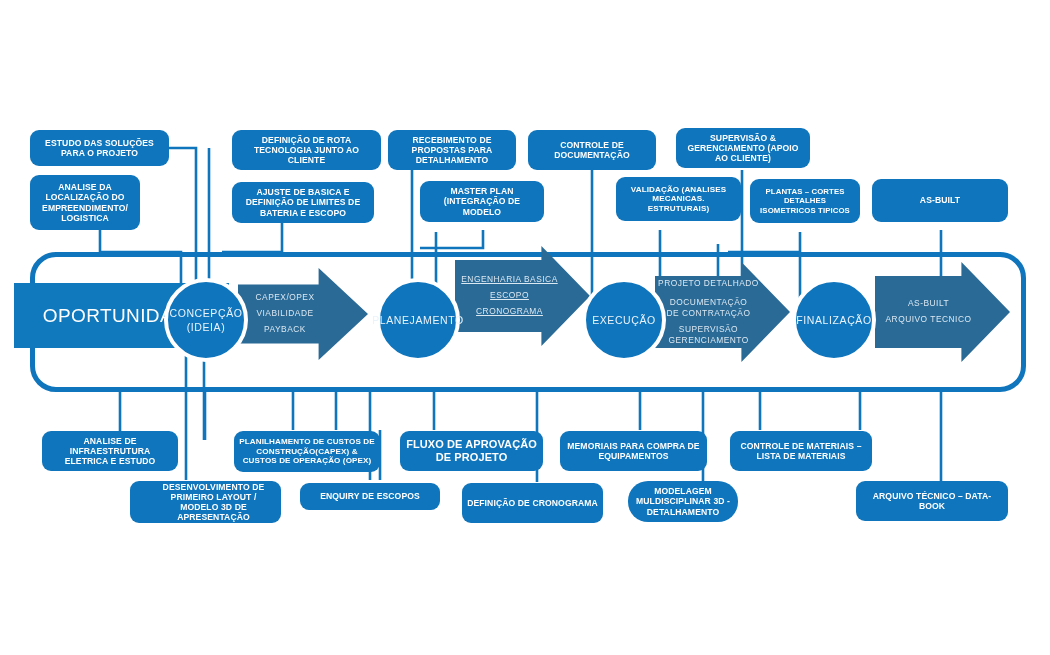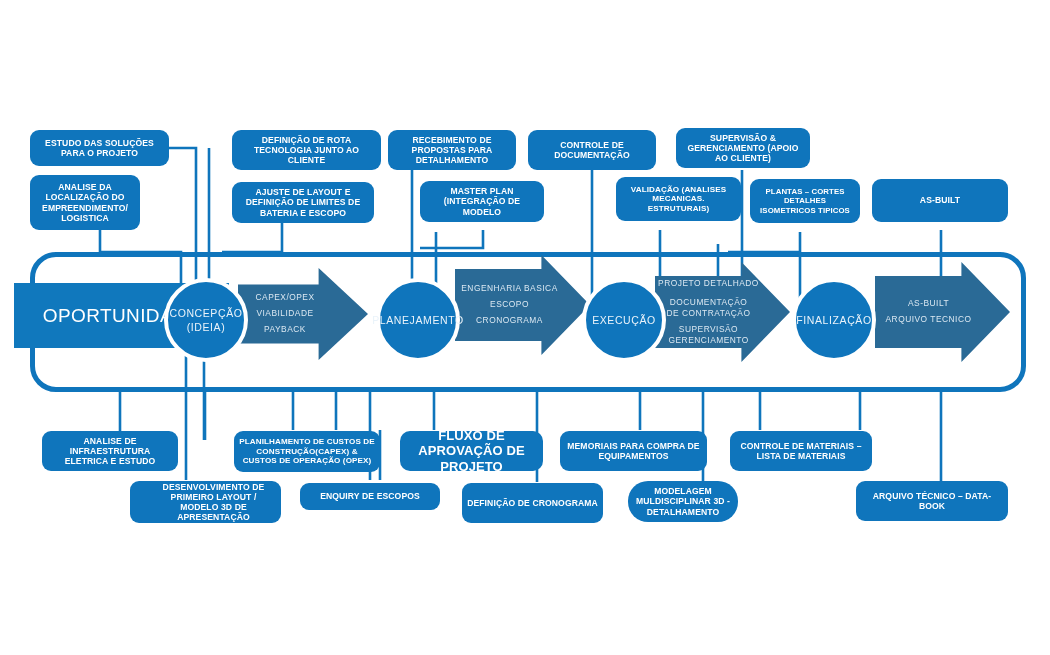--- a/index.html
+++ b/index.html
@@ -142,21 +142,21 @@
 
   <div class="cbox" style="left:30px;top:175px;width:110px;height:55px;font-size:8.6px;">
     <span>ANALISE DA LOCALIZAÇÃO DO EMPREENDIMENTO/ LOGISTICA</span>
   </div>
 
   <div class="cbox" style="left:232px;top:130px;width:149px;height:40px;font-size:8.6px;">
     <span>DEFINIÇÃO DE ROTA TECNOLOGIA JUNTO AO CLIENTE</span>
   </div>
 
   <div class="cbox" style="left:232px;top:182px;width:142px;height:41px;font-size:8.6px;">
-    <span>AJUSTE DE LAYOUT E DEFINIÇÃO DE LIMITES DE BATERIA  E ESCOPO</span>
+    <span>AJUSTE DE BASICA E DEFINIÇÃO DE LIMITES DE BATERIA  E ESCOPO</span>
   </div>
 
   <div class="cbox" style="left:388px;top:130px;width:128px;height:40px;font-size:8.6px;">
     <span>RECEBIMENTO DE PROPOSTAS PARA DETALHAMENTO</span>
   </div>
 
   <div class="cbox" style="left:420px;top:181px;width:124px;height:41px;font-size:8.6px;">
     <span>MASTER PLAN (INTEGRAÇÃO DE MODELO</span>
   </div>
 
@@ -187,21 +187,21 @@
   </div>
 
   <div class="arw a1" style="left:238px;top:268px;width:130px;height:92px;">
     <div class="alabel" style="margin-right:36px;">
       <div>CAPEX/OPEX</div>
       <div>VIABILIDADE</div>
       <div>PAYBACK</div>
     </div>
   </div>
 
-  <div class="arw a2" style="left:455px;top:255px;width:135px;height:100px;">
+  <div class="arw a2" style="left:455px;top:246px;width:135px;height:100px;text-decoration:underline;">
     <div class="alabel" style="margin-right:26px;">
       <div>ENGENHARIA BASICA</div>
       <div>ESCOPO</div>
       <div>CRONOGRAMA</div>
     </div>
   </div>
 
   <div class="arw a2" style="left:655px;top:262px;width:135px;height:100px;">
     <div class="alabel" style="margin-right:28px;line-height:1.35;">
       <div style="margin-bottom:8px;">PROJETO DETALHADO</div>
@@ -243,21 +243,21 @@
   </div>
 
   <div class="cbox" style="left:234px;top:431px;width:146px;height:41px;font-size:8.1px;">
     <span>PLANILHAMENTO DE CUSTOS DE CONSTRUÇÃO(CAPEX) &amp; CUSTOS DE OPERAÇÃO (OPEX)</span>
   </div>
 
   <div class="cbox" style="left:300px;top:483px;width:140px;height:27px;font-size:8.6px;">
     <span>ENQUIRY DE ESCOPOS</span>
   </div>
 
-  <div class="cbox" style="left:400px;top:431px;width:143px;height:40px;font-size:13px;border-radius:10px;">
+  <div class="cbox" style="left:400px;top:431px;width:143px;height:40px;font-size:11px;">
     <span>FLUXO DE APROVAÇÃO DE PROJETO</span>
   </div>
 
   <div class="cbox" style="left:462px;top:483px;width:141px;height:40px;font-size:8.6px;">
     <span>DEFINIÇÃO DE CRONOGRAMA</span>
   </div>
 
   <div class="cbox" style="left:560px;top:431px;width:147px;height:40px;font-size:8.6px;">
     <span>MEMORIAIS PARA COMPRA DE EQUIPAMENTOS</span>
   </div>

